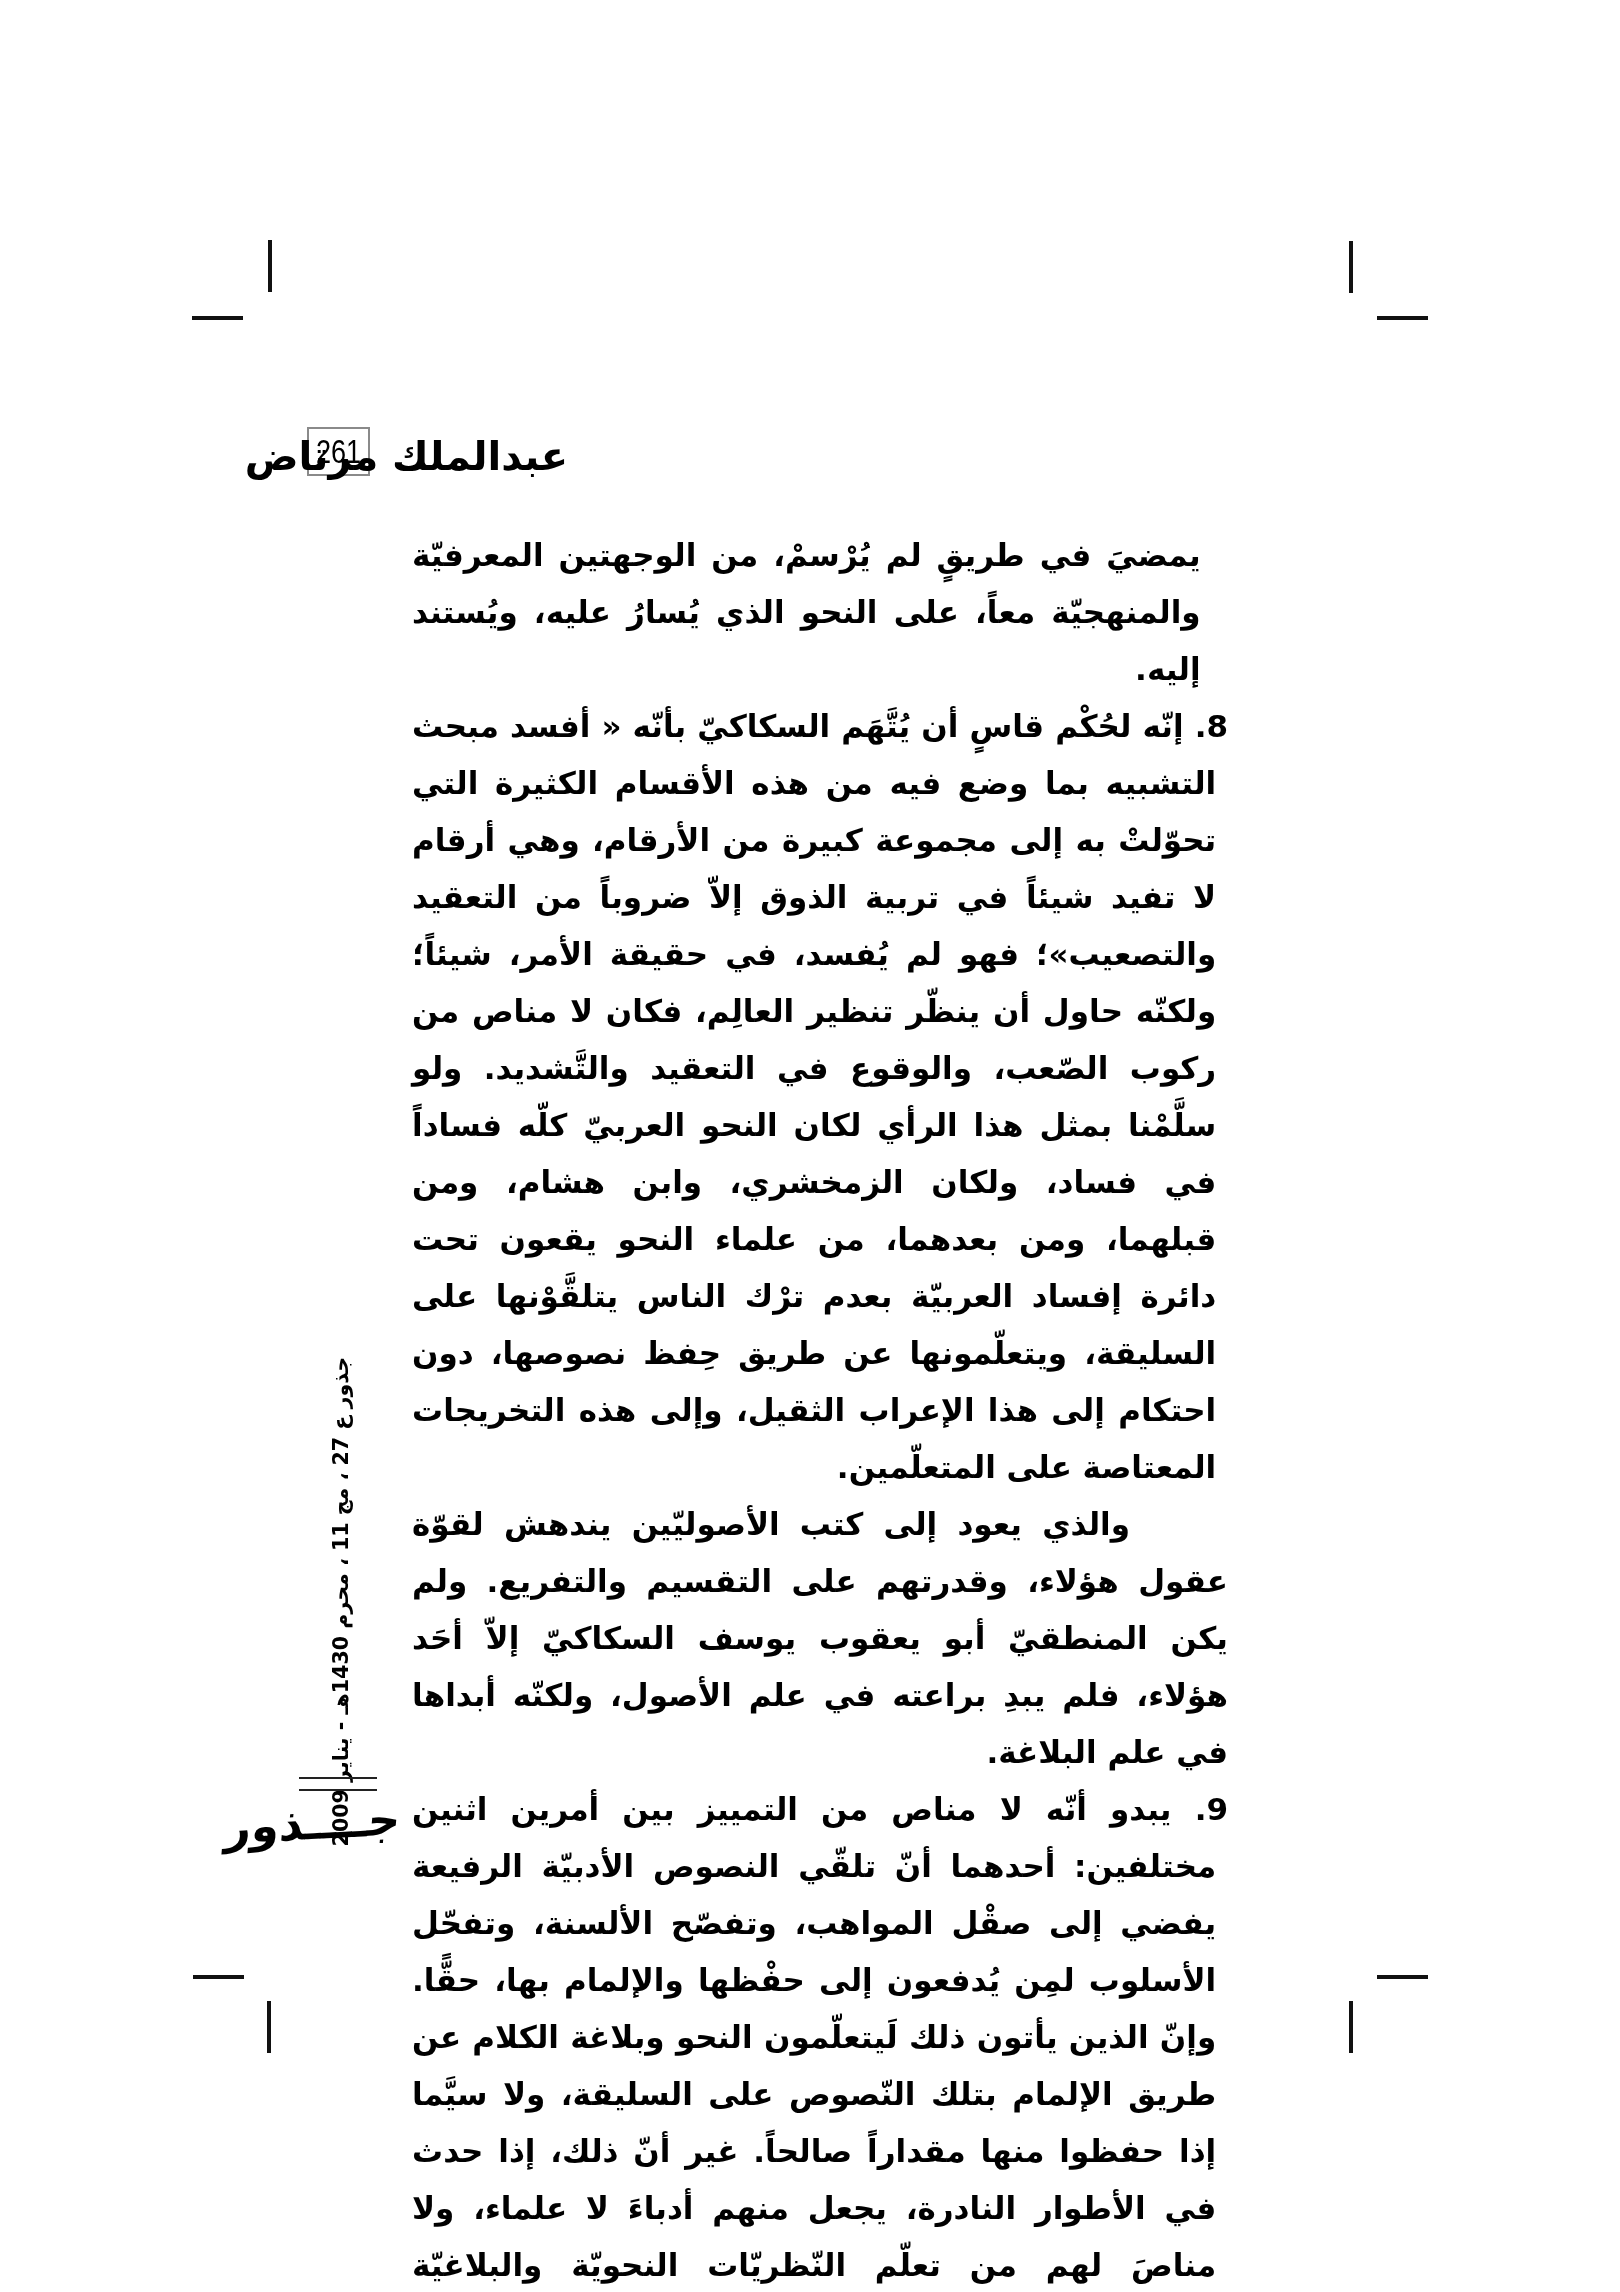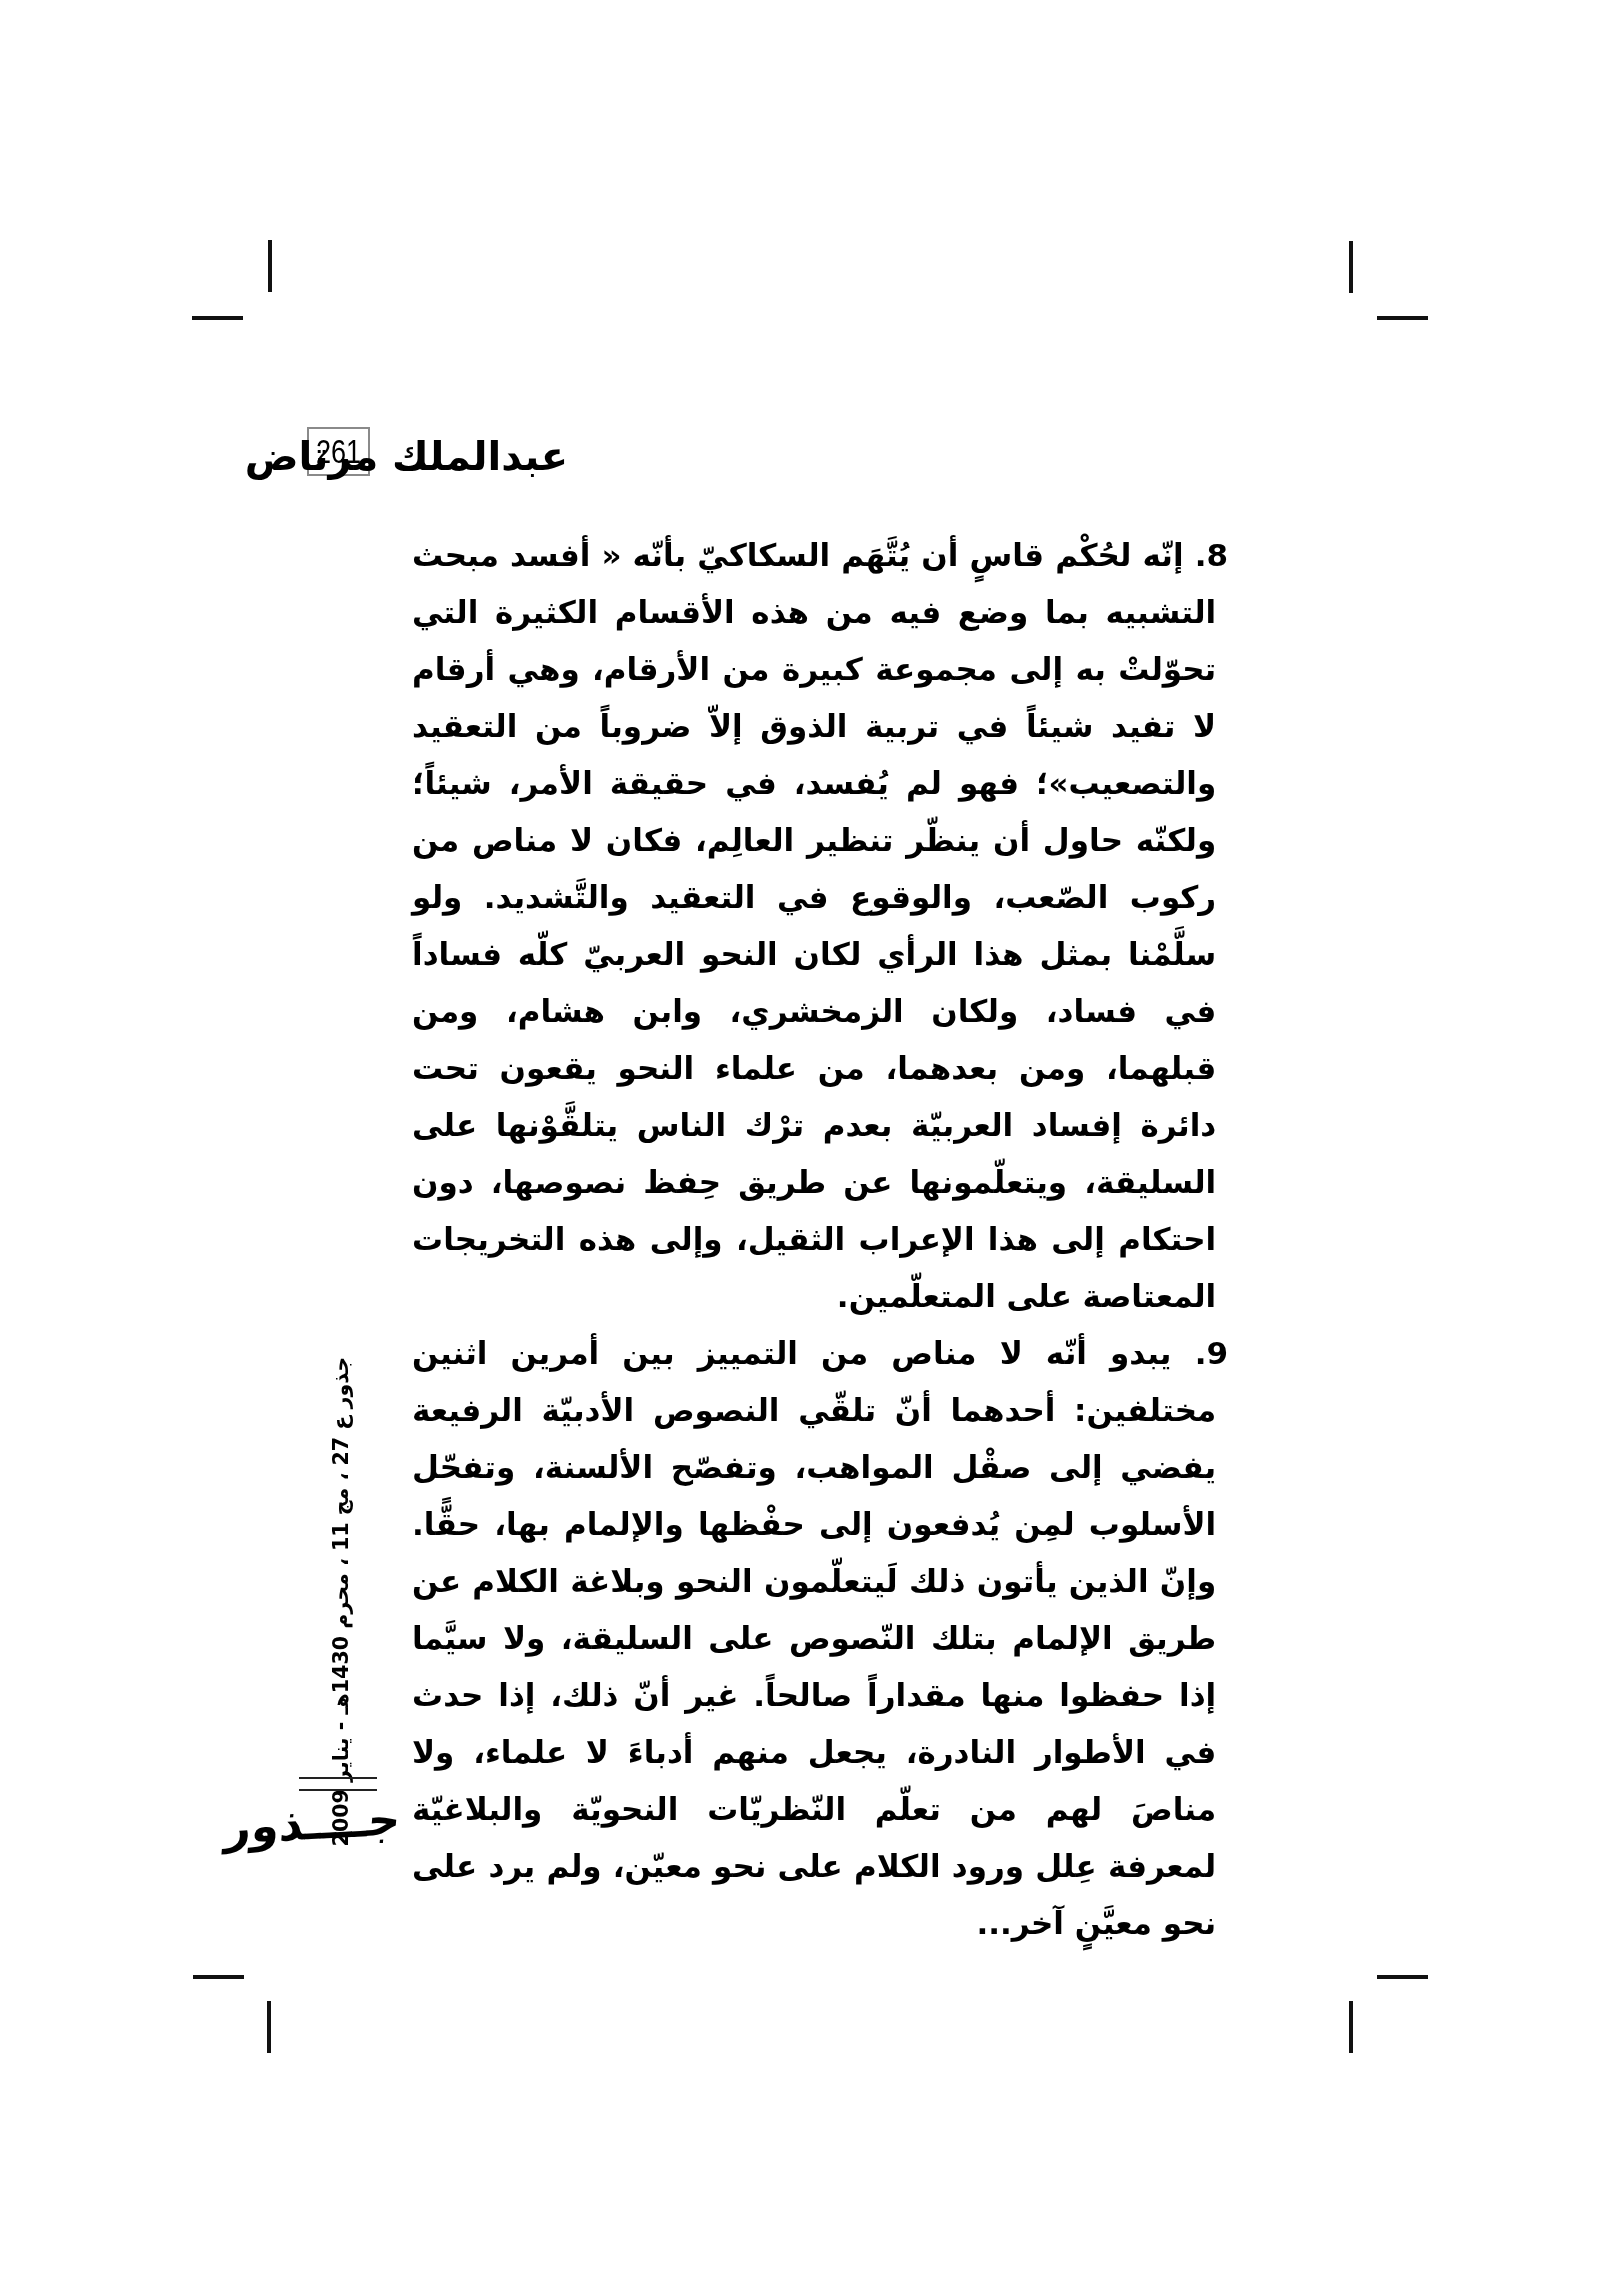--- a/index.html
+++ b/index.html
@@ -111,21 +111,23 @@
   <div class="crop v bl-v"></div>
   <div class="crop h br-h"></div>
   <div class="crop v br-v"></div>
 
   <div id="page-number-box">
     <span id="page-number">261</span>
   </div>
   <div id="author-name">عبدالملك مرتاض</div>
 
   <div id="body-text">
+    <p class="p-cont">يمضيَ في طريقٍ لم يُرْسمْ، من الوجهتين المعرفيّة والمنهجيّة معاً، على النحو الذي يُسارُ عليه، ويُستند إليه.</p>
     <p class="p-item">8. إنّه لحُكْم قاسٍ أن يُتَّهَم السكاكيّ بأنّه « أفسد مبحث التشبيه بما وضع فيه من هذه الأقسام الكثيرة التي تحوّلتْ به إلى مجموعة كبيرة من الأرقام، وهي أرقام لا تفيد شيئاً في تربية الذوق إلاّ ضروباً من التعقيد والتصعيب»؛ فهو لم يُفسد، في حقيقة الأمر، شيئاً؛ ولكنّه حاول أن ينظّر تنظير العالِم، فكان لا مناص من ركوب الصّعب، والوقوع في التعقيد والتَّشديد. ولو سلَّمْنا بمثل هذا الرأي لكان النحو العربيّ كلّه فساداً في فساد، ولكان الزمخشري، وابن هشام، ومن قبلهما، ومن بعدهما، من علماء النحو يقعون تحت دائرة إفساد العربيّة بعدم ترْك الناس يتلقَّوْنها على السليقة، ويتعلّمونها عن طريق حِفظ نصوصها، دون احتكام إلى هذا الإعراب الثقيل، وإلى هذه التخريجات المعتاصة على المتعلّمين.</p>
+    <p class="p-indent">والذي يعود إلى كتب الأصوليّين يندهش لقوّة عقول هؤلاء، وقدرتهم على التقسيم والتفريع. ولم يكن المنطقيّ أبو يعقوب يوسف السكاكيّ إلاّ أحَد هؤلاء، فلم يبدِ براعته في علم الأصول، ولكنّه أبداها في علم البلاغة.</p>
     <p class="p-item">9. يبدو أنّه لا مناص من التمييز بين أمرين اثنين مختلفين: أحدهما أنّ تلقّي النصوص الأدبيّة الرفيعة يفضي إلى صقْل المواهب، وتفصّح الألسنة، وتفحّل الأسلوب لمِن يُدفعون إلى حفْظها والإلمام بها، حقًّا. وإنّ الذين يأتون ذلك لَيتعلّمون النحو وبلاغة الكلام عن طريق الإلمام بتلك النّصوص على السليقة، ولا سيَّما إذا حفظوا منها مقداراً صالحاً. غير أنّ ذلك، إذا حدث في الأطوار النادرة، يجعل منهم أدباءَ لا علماء، ولا مناصَ لهم من تعلّم النّظريّات النحويّة والبلاغيّة لمعرفة عِلل ورود الكلام على نحو معيّن، ولم يرد على نحو معيَّنٍ آخر...</p>
 
   </div>
 
   <div id="journal-sidebar-info">جذور ع 27 ، مج 11 ، محرم 1430هـ - يناير 2009</div>
   <div id="sidebar-double-rule"></div>
   <div id="journal-logo">جــــذور</div>
 
 </div>
 

